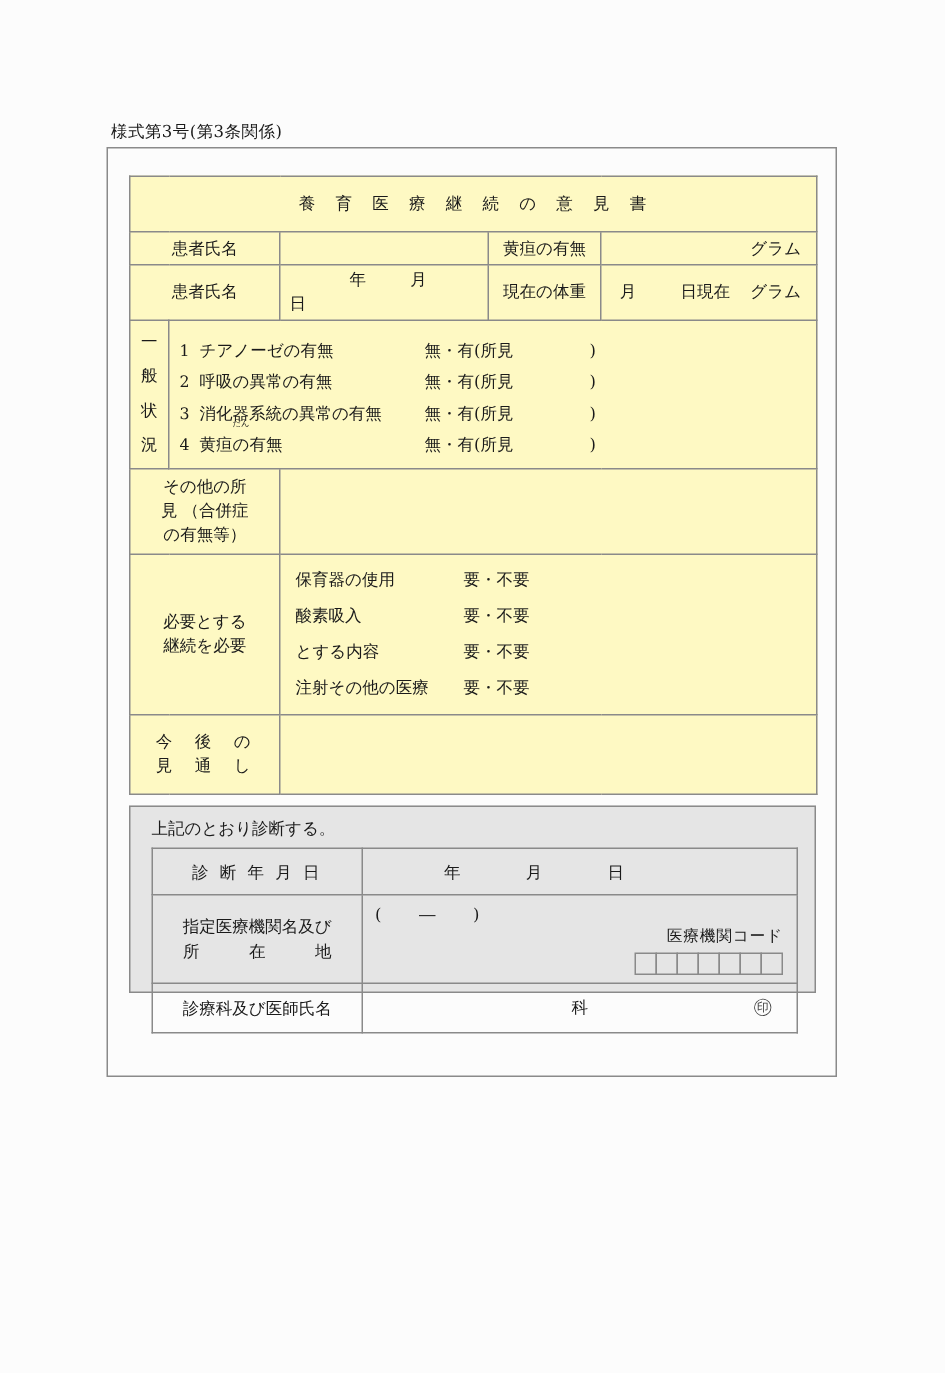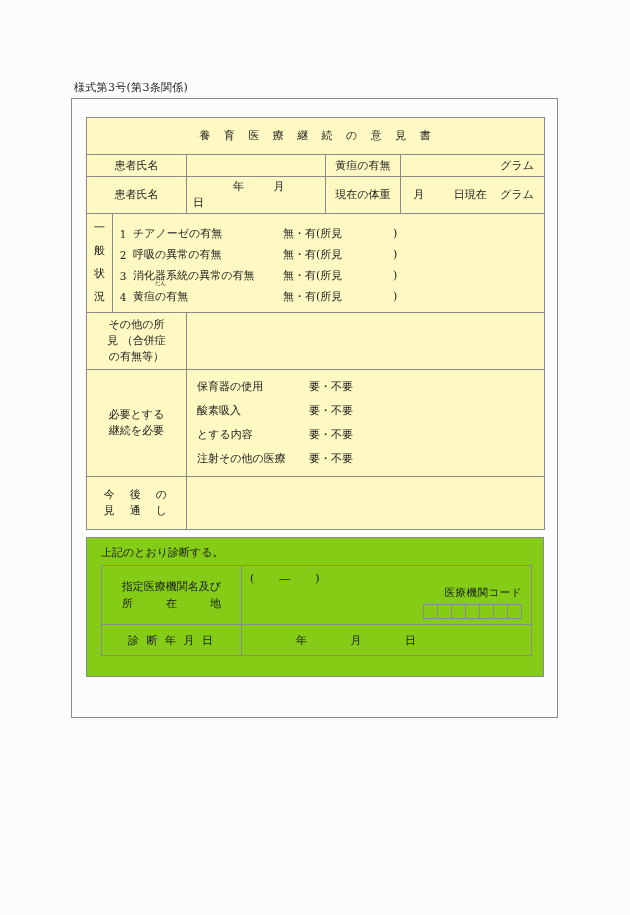--- a/index.html
+++ b/index.html
@@ -172,24 +172,24 @@
   }
 
   
   .blank-tall { height: 52px; }
   .blank-mid  { height: 48px; }
   .diag-outer {
     position: absolute;
     left: 86px;
     top: 537px;
     width: 458px;
-    height: 140px;
+    height: 125px;
     border: 1px solid #8a8a8a;
     box-sizing: border-box;
-    background: #84cc16;
+    background: #e5e5e5;
   }
   .diag-note {
     position: absolute;
     left: 14px;
     top: 7px;
     font-size: 11px;
     white-space: nowrap;
   }
   .diag-table {
     position: absolute;
@@ -405,45 +405,52 @@
   <div class="diag-note">上記のとおり診断する。</div>
 
   <table class="diag-table">
     <colgroup>
       <col style="width:140px">
       <col style="width:290px">
     </colgroup>
 
     <tbody>
         <tr>
-      <td class="diag-lbl lbl-2line">
-        <div>指定医療機関名及び</div>
-        <div>所　　　在　　　地</div>
-      </td>
-      <td class="inst-cell">
-        <span class="postal">(　　―　　)</span>
-        <span class="code-label">医療機関コード</span>
-        <span class="code-boxes">
-          <span></span>
-          <span></span>
-          <span></span>
-          <span></span>
-          <span></span>
-          <span></span>
-          <span></span>
-        </span>
-      </td>
-    </tr>
-
-    <tr>
       <td class="diag-lbl lbl-spread" style="height:24px">診 断 年 月 日</td>
       <td style="padding:2px 6px !important">
         <span class="date-run" style="padding-left:48px">
           <span>年</span>
           <span class="gap-md"></span><span>月</span>
           <span class="gap-md"></span><span>日</span>
         </span>
       </td>
     </tr>
 
+    <tr>
+      <td class="diag-lbl lbl-2line">
+        <div>指定医療機関名及び</div>
+        <div>所　　　在　　　地</div>
+      </td>
+      <td class="inst-cell">
+        <span class="postal">(　　―　　)</span>
+        <span class="code-label">医療機関コード</span>
+        <span class="code-boxes">
+          <span></span>
+          <span></span>
+          <span></span>
+          <span></span>
+          <span></span>
+          <span></span>
+          <span></span>
+        </span>
+      </td>
+    </tr>
+
+    <tr>
+      <td class="diag-lbl" style="height:26px">診療科及び医師氏名</td>
+      <td class="dept-cell">
+        <span class="dept-ka">科</span>
+        <span class="seal">㊞</span>
+      </td>
+    </tr>
   </tbody>
     </table>
 </div>
 
 </body></html>

